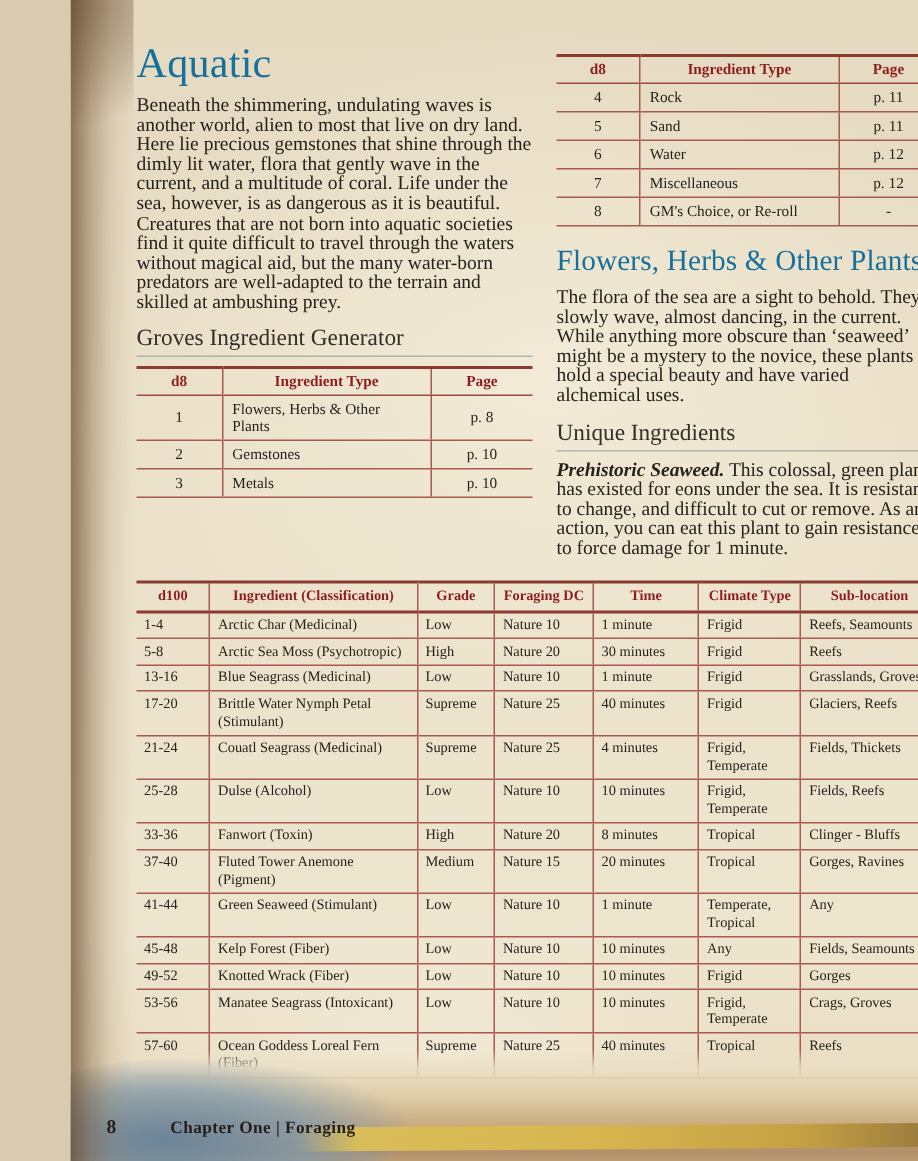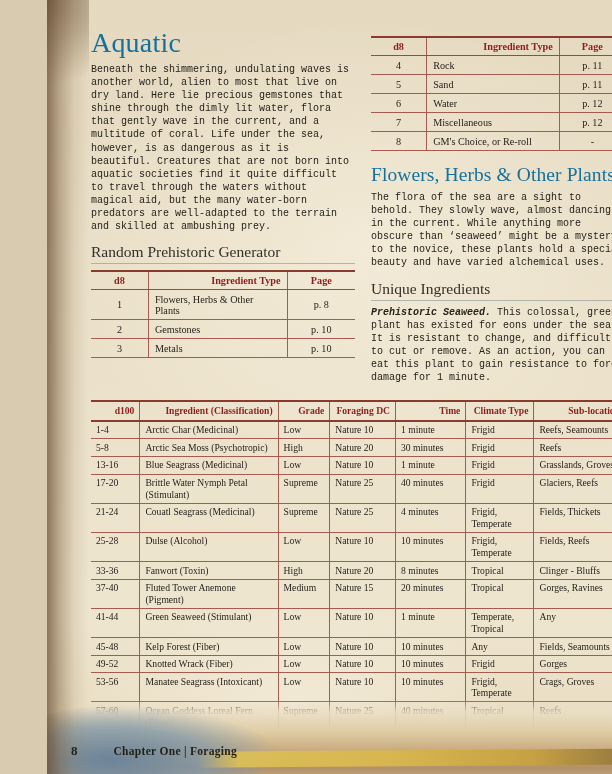--- a/index.html
+++ b/index.html
@@ -37,26 +37,26 @@
   }
   h1.title-sub {
     margin:13px 0 5px; font-size:19.5px; line-height:22px; font-weight:500;
     color:#15719c; letter-spacing:.1px;
   }
   h2.section {
     margin:10px 0 5px; font-size:15.5px; line-height:18px; font-weight:500;
     color:#32302a; border-bottom:1px solid rgba(95,120,130,.45); padding-bottom:2px;
   }
   p.body {
-    margin:0 0 6px; font-size:10px; line-height:13.1px; color:#26231d; text-align:left;font-family:Liberation Mono, monospace;
+    margin:0 0 6px; font-size:13px; line-height:13.1px; color:#26231d; text-align:left;
   }
   p.body .lead-in { font-weight:bold; font-style:italic; }
 
   table { border-collapse:collapse; width:100%; table-layout:fixed; }
-  th { color:#8e1d1d; font-weight:bold; text-align:right; }
+  th { color:#8e1d1d; font-weight:bold; text-align:center; }
 
   .d8-table { font-size:10.2px; margin-top:6px; }
   .d8-table th {
     padding:3px 6px; border-top:2px solid #8a3b30; border-bottom:1.5px solid #9a4a40;
   }
   .d8-table td { padding:3.5px 6px; border-bottom:1px solid #a55b50; color:#26231d; }
   .d8-table th:nth-child(1), .d8-table td:nth-child(1) { width:17%; text-align:center; }
   .d8-table th:nth-child(3), .d8-table td:nth-child(3) { width:21%; text-align:center; }
   .d8-table th:not(:first-child), .d8-table td:not(:first-child) { border-left:1px solid #a55b50; }
   .d8-table.right-part { margin-top:8px; }
@@ -103,21 +103,21 @@
 </head>
 <body>
 
 <div class="page">
   <div class="content">
 
     <div class="top-grid">
       <div class="col-left">
         <h1 class="title-main">Aquatic</h1>
         <p class="body">Beneath the shimmering, undulating waves is another world, alien to most that live on dry land. Here lie precious gemstones that shine through the dimly lit water, flora that gently wave in the current, and a multitude of coral. Life under the sea, however, is as dangerous as it is beautiful. Creatures that are not born into aquatic societies find it quite difficult to travel through the waters without magical aid, but the many water-born predators are well-adapted to the terrain and skilled at ambushing prey.</p>
-        <h2 class="section">Random Prehistoric Generator</h2>
+        <h2 class="section">Groves Ingredient Generator</h2>
         <table class="d8-table left-part">
           <thead>
             <tr>
                 <th>d8</th>
                 <th>Ingredient Type</th>
                 <th>Page</th>
               </tr>
           </thead>
           <tbody>
               <tr>

